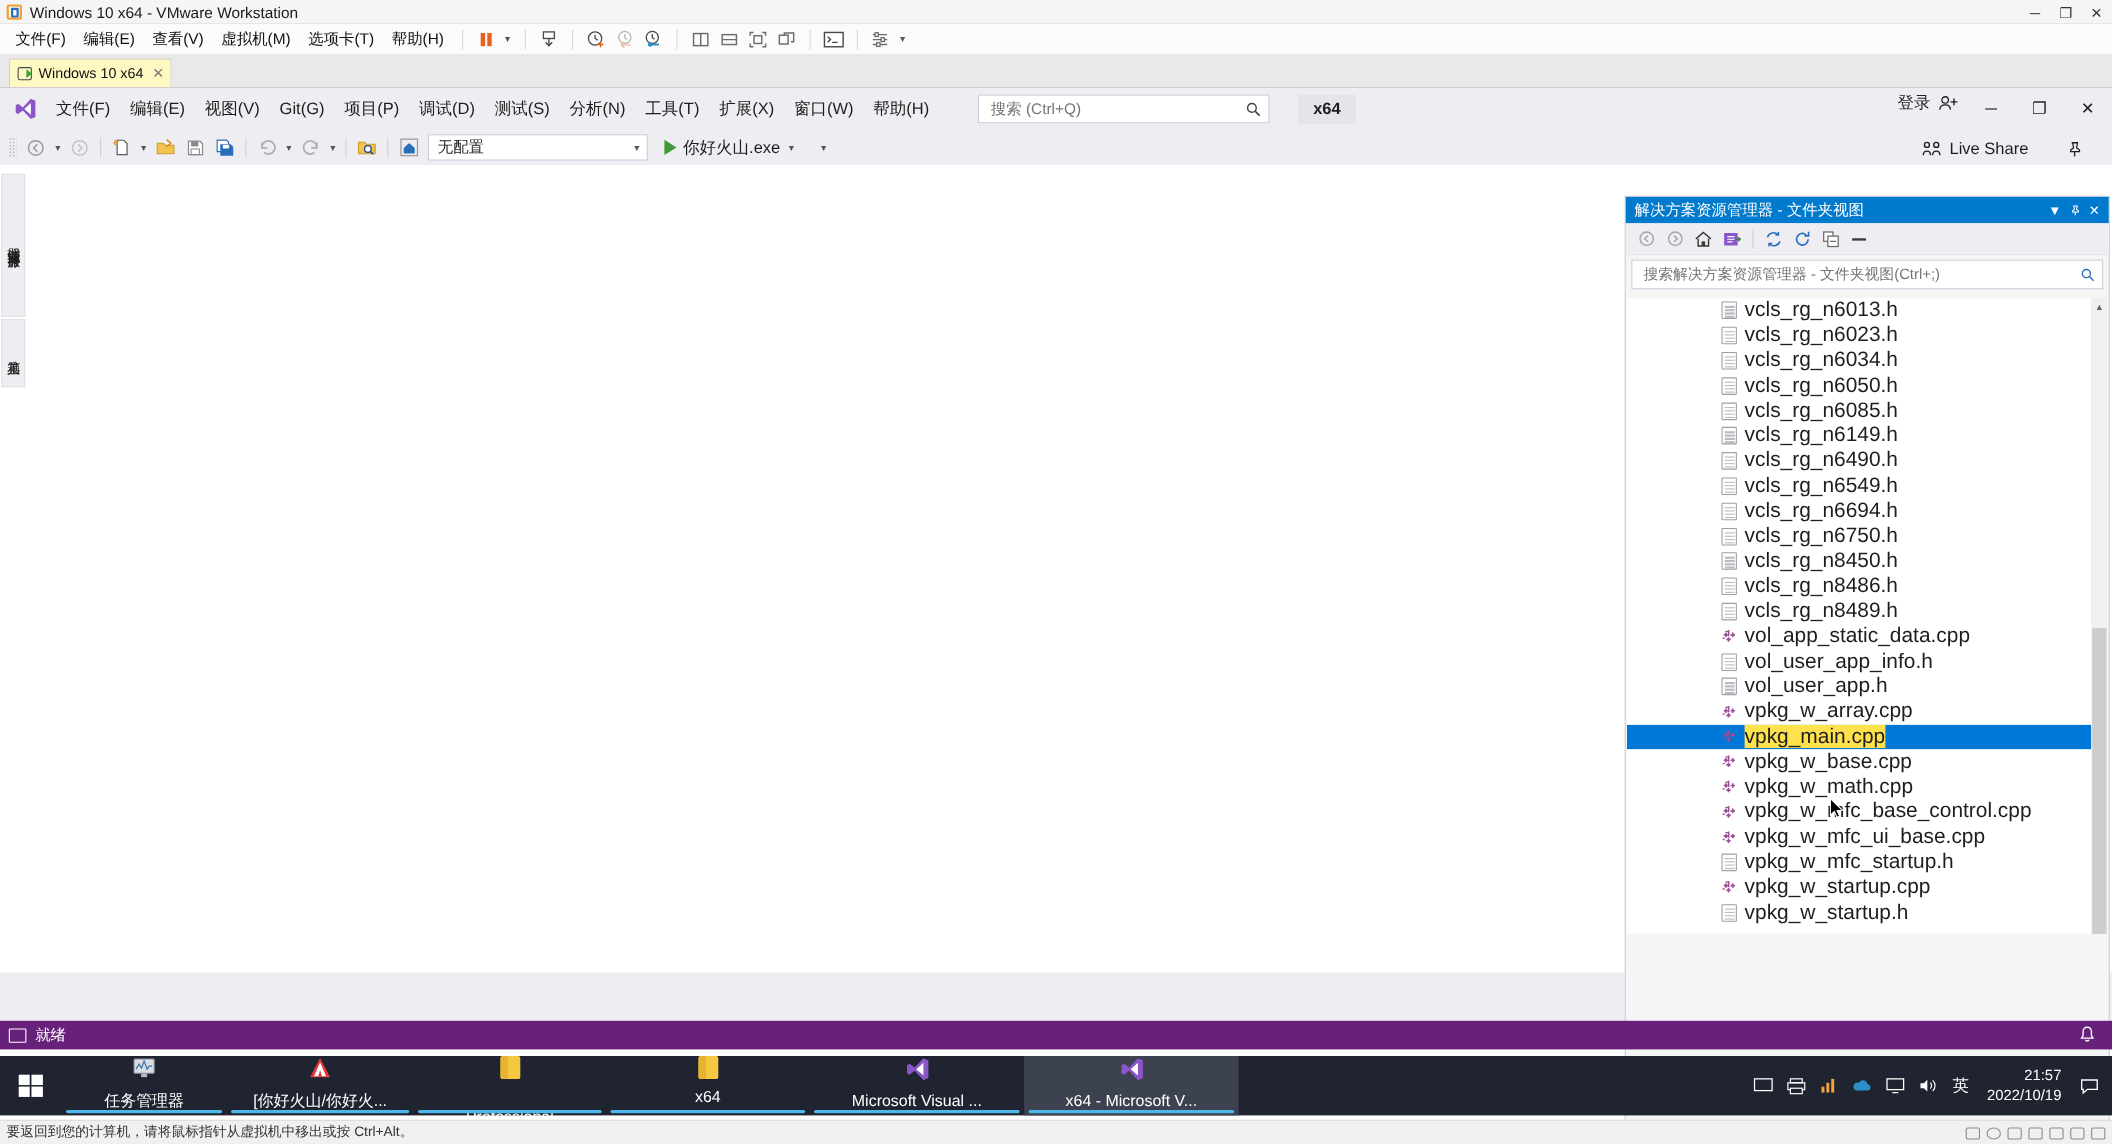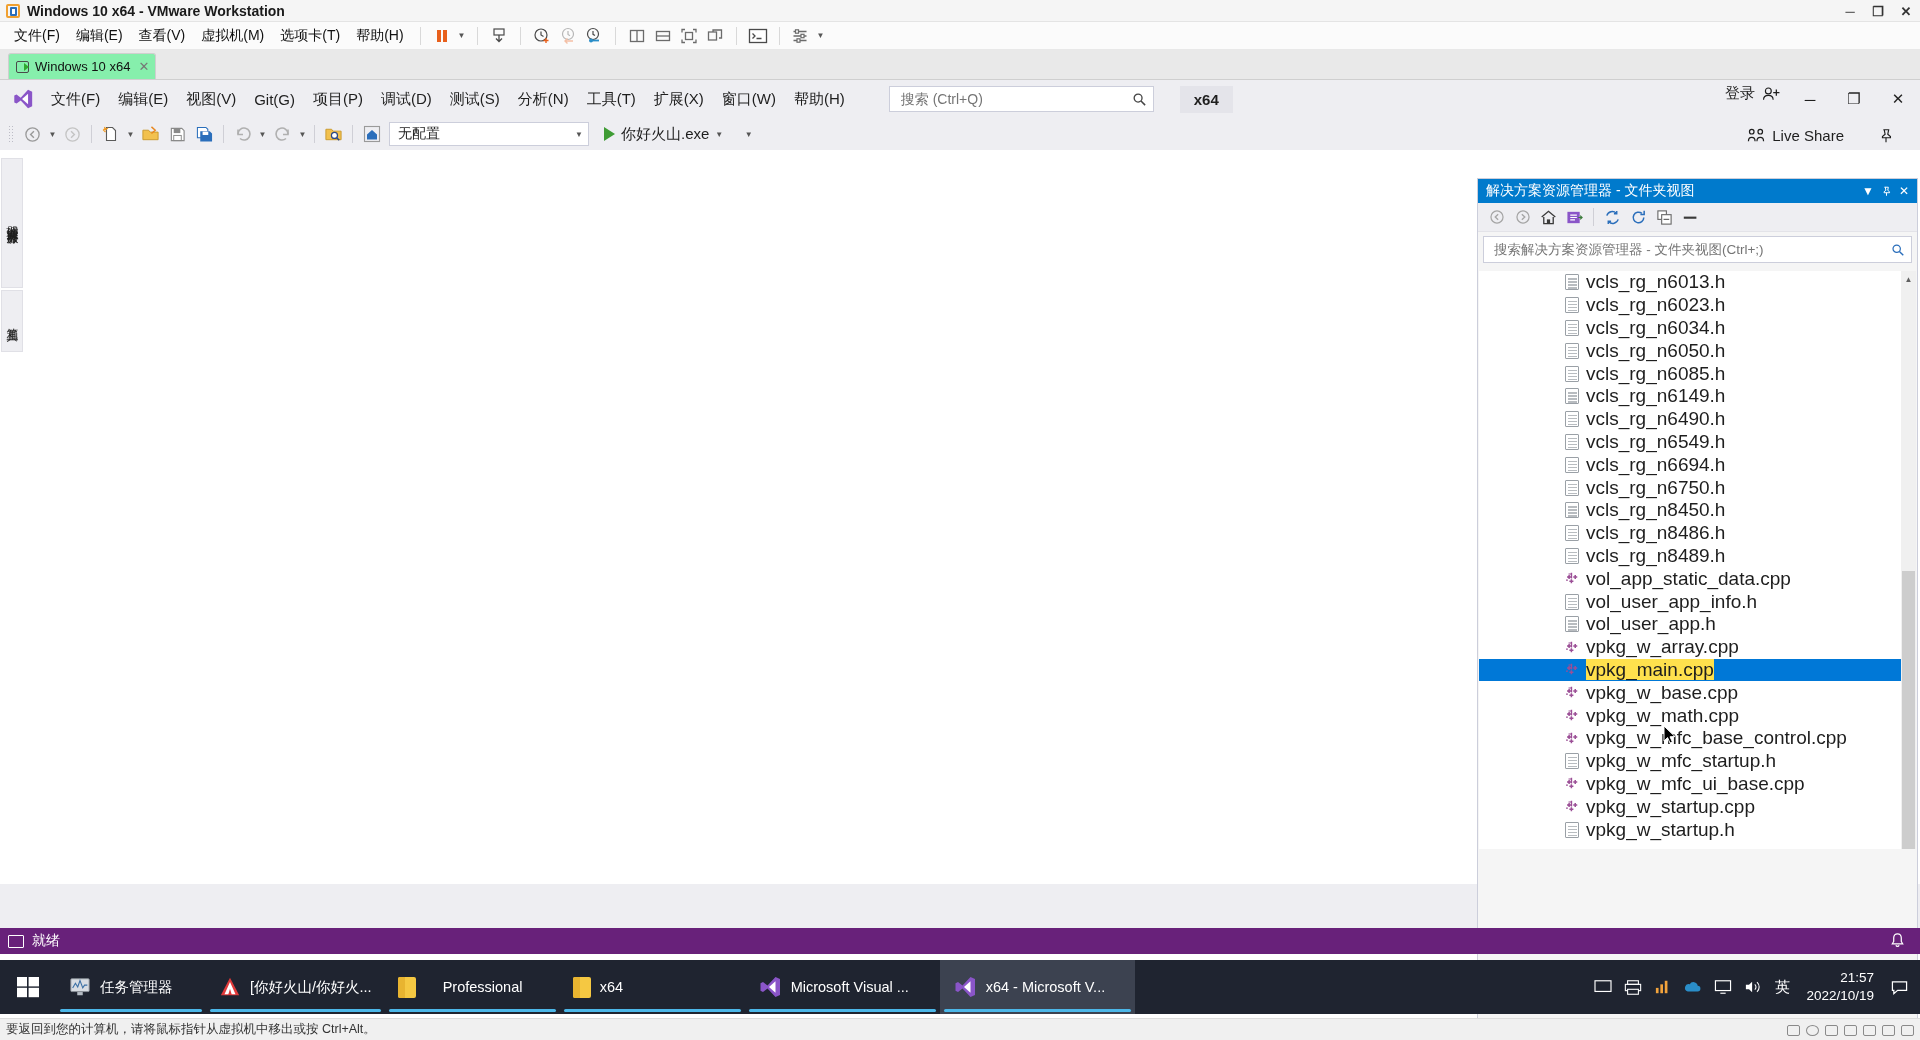--- a/index.html
+++ b/index.html
@@ -11,21 +11,21 @@
     background:#ffffff;
     overflow:hidden;
     -webkit-font-smoothing: antialiased;
   }
   .screen { position:relative; width:1920px; height:1040px; background:#fff; }
 
   
   .vmw-title {
     position:absolute; left:0; top:0; width:1920px; height:22px;
     background:#f5f5f5; border-bottom:1px solid #e4e4e4;
-    display:flex; align-items:center;font-weight:bold;
+    display:flex; align-items:center;
   }
   .vmw-logo { width:14px;height:14px;margin:0 7px 0 6px;position:relative;flex:0 0 auto;}
   .vmw-logo .o { position:absolute;left:0;top:0;width:14px;height:14px;border:2px solid #f0a030; border-radius:2px;}
   .vmw-logo .i { position:absolute;left:4px;top:3px;width:7px;height:9px;border:2px solid #2a6ebb;border-radius:1px;background:#fff;}
   .vmw-title-text { font-size:14px; color:#1a1a1a; }
   .vmw-wbtns { position:absolute; right:0; top:0; height:22px; display:flex; }
   .vmw-wbtn { width:28px;height:22px;display:flex;align-items:center;justify-content:center;font-size:13px;color:#333;}
 
   .vmw-menubar {
     position:absolute; left:0; top:22px; width:1920px; height:28px;
@@ -36,21 +36,21 @@
   .vmw-sep { width:1px; height:18px; background:#d9d9d9; margin:0 8px; }
   .tb-btn { width:26px;height:24px;display:flex;align-items:center;justify-content:center;position:relative;}
   .tb-caret { width:14px;height:24px;display:flex;align-items:center;justify-content:center;font-size:8px;color:#555;}
 
   .vmw-tabstrip {
     position:absolute; left:0; top:50px; width:1920px; height:30px;
     background:#e9e9e9; border-bottom:1px solid #cfcfcf;
     display:flex; align-items:flex-end; padding-left:8px;
   }
   .vmw-tab {
-    height:26px; background:#86efac; border:1px solid #cfcfcf; border-bottom:none;
+    height:26px; background:#fef9c3; border:1px solid #cfcfcf; border-bottom:none;
     border-radius:3px 3px 0 0; display:flex; align-items:center;
     padding:0 6px 0 7px; font-size:13px; color:#111; gap:6px;
   }
   .tab-ico { width:13px;height:12px;border:1.5px solid #4a4a4a;border-radius:2px;position:relative;flex:0 0 auto;}
   .tab-ico:after{content:"";position:absolute;right:-1px;top:1px;border-left:5px solid #2fa82f;border-top:4px solid transparent;border-bottom:4px solid transparent;}
   .tab-close { font-size:13px; color:#777; margin-left:2px; }
 
   
   .vs {
     position:absolute; left:0; top:80px; width:1920px; height:874px;
@@ -167,21 +167,21 @@
   .bell{position:absolute;right:14px;top:4px;}
 
   
   .taskbar{
     position:absolute;left:0;bottom:26px;width:1920px;height:54px;background:#1f2430;
     display:flex;align-items:center;
   }
   .start{width:56px;height:54px;display:flex;align-items:center;justify-content:center;}
   .tb-item{
     height:54px;display:flex;align-items:center;gap:9px;padding:0 13px;
-    color:#fff;font-size:14.5px;white-space:nowrap;position:relative;min-width:60px;
+    color:#fff;font-size:14.5px;white-space:nowrap;position:relative;min-width:60px;flex-direction:column;
   }
   .tb-item .underline{position:absolute;left:4px;right:4px;bottom:2px;height:3px;background:#4cb7e8;border-radius:2px;}
   .tb-item.active{background:#3c4250;}
   .folder{width:18px;height:21px;background:#f5c842;border-radius:2px 2px 2px 2px;position:relative;flex:0 0 auto;}
   .folder:before{content:"";position:absolute;left:0;top:0;width:7px;height:21px;background:#e8b430;border-radius:2px 0 0 2px;}
   .tray{position:absolute;right:0;top:0;height:54px;display:flex;align-items:center;gap:0px;padding-right:6px;color:#fff;}
   .tray-ico{width:30px;height:54px;display:flex;align-items:center;justify-content:center;font-size:14px;}
   .clock{display:flex;flex-direction:column;align-items:flex-end;justify-content:center;font-size:13.5px;line-height:1.35;padding:0 10px;height:54px;}
 
   .vm-status{
@@ -646,31 +646,31 @@
           <div class="tree-row">
             <span class="ficon cpp">
               <svg width="15" height="15" viewBox="0 0 16 16">
                 <path d="M4 2.2h3.4l.8 1.3H4zM3.2 5.3h2.2v2.2H3.2zM1.2 9.2h2.1v1.5H1.2zM6.6 1.5h1.6v6.5H6.6z" fill="#9b4f96"></path>
                 <path d="M2.4 6.4h4.6M4.7 4.1v4.6M9.4 6.4H14M11.7 4.1v4.6M5 11.2h4.6M7.3 8.9v4.6" stroke="#9b4f96" stroke-width="1.7" fill="none"></path>
               </svg>
             </span>
             <span>vpkg_w_mfc_base_control.cpp</span>
           </div>
           <div class="tree-row">
-            <span class="ficon h"></span>
-            <span>vpkg_w_mfc_startup.h</span>
-          </div>
-          <div class="tree-row">
             <span class="ficon cpp">
               <svg width="15" height="15" viewBox="0 0 16 16">
                 <path d="M4 2.2h3.4l.8 1.3H4zM3.2 5.3h2.2v2.2H3.2zM1.2 9.2h2.1v1.5H1.2zM6.6 1.5h1.6v6.5H6.6z" fill="#9b4f96"></path>
                 <path d="M2.4 6.4h4.6M4.7 4.1v4.6M9.4 6.4H14M11.7 4.1v4.6M5 11.2h4.6M7.3 8.9v4.6" stroke="#9b4f96" stroke-width="1.7" fill="none"></path>
               </svg>
             </span>
             <span>vpkg_w_mfc_ui_base.cpp</span>
+          </div>
+          <div class="tree-row">
+            <span class="ficon h"></span>
+            <span>vpkg_w_mfc_startup.h</span>
           </div>
           <div class="tree-row">
             <span class="ficon cpp">
               <svg width="15" height="15" viewBox="0 0 16 16">
                 <path d="M4 2.2h3.4l.8 1.3H4zM3.2 5.3h2.2v2.2H3.2zM1.2 9.2h2.1v1.5H1.2zM6.6 1.5h1.6v6.5H6.6z" fill="#9b4f96"></path>
                 <path d="M2.4 6.4h4.6M4.7 4.1v4.6M9.4 6.4H14M11.7 4.1v4.6M5 11.2h4.6M7.3 8.9v4.6" stroke="#9b4f96" stroke-width="1.7" fill="none"></path>
               </svg>
             </span>
             <span>vpkg_w_startup.cpp</span>
           </div>

